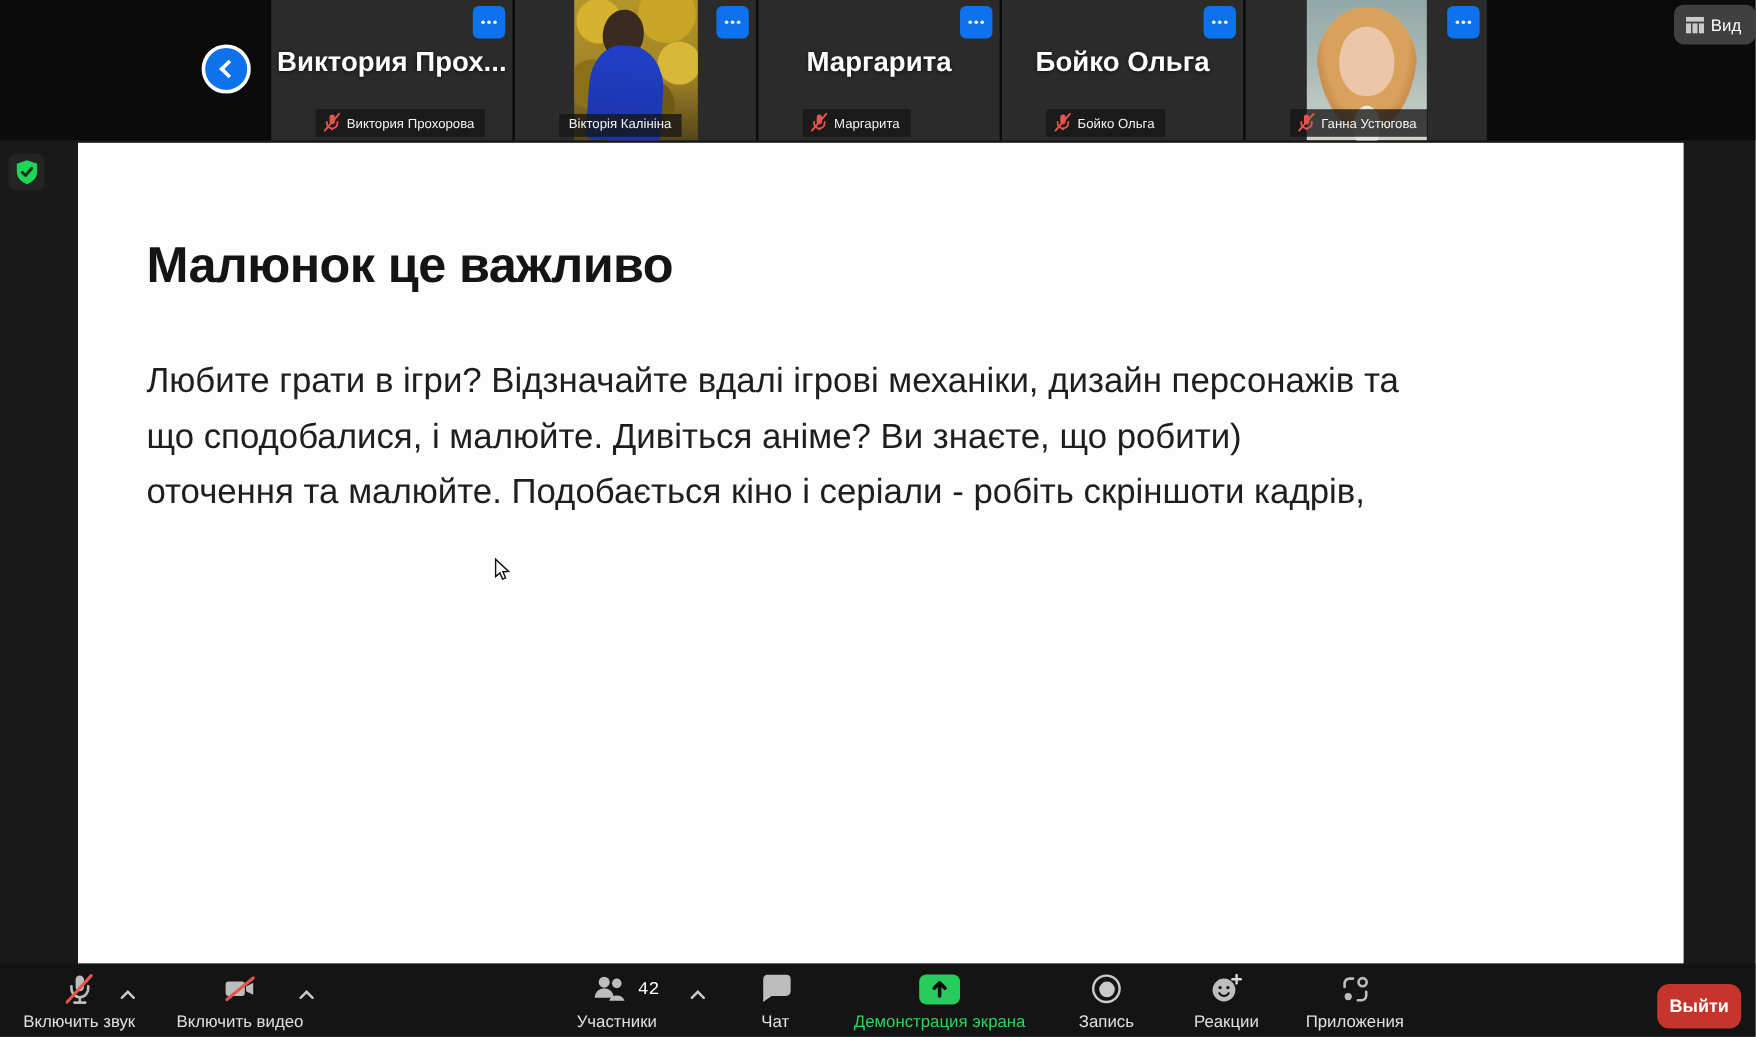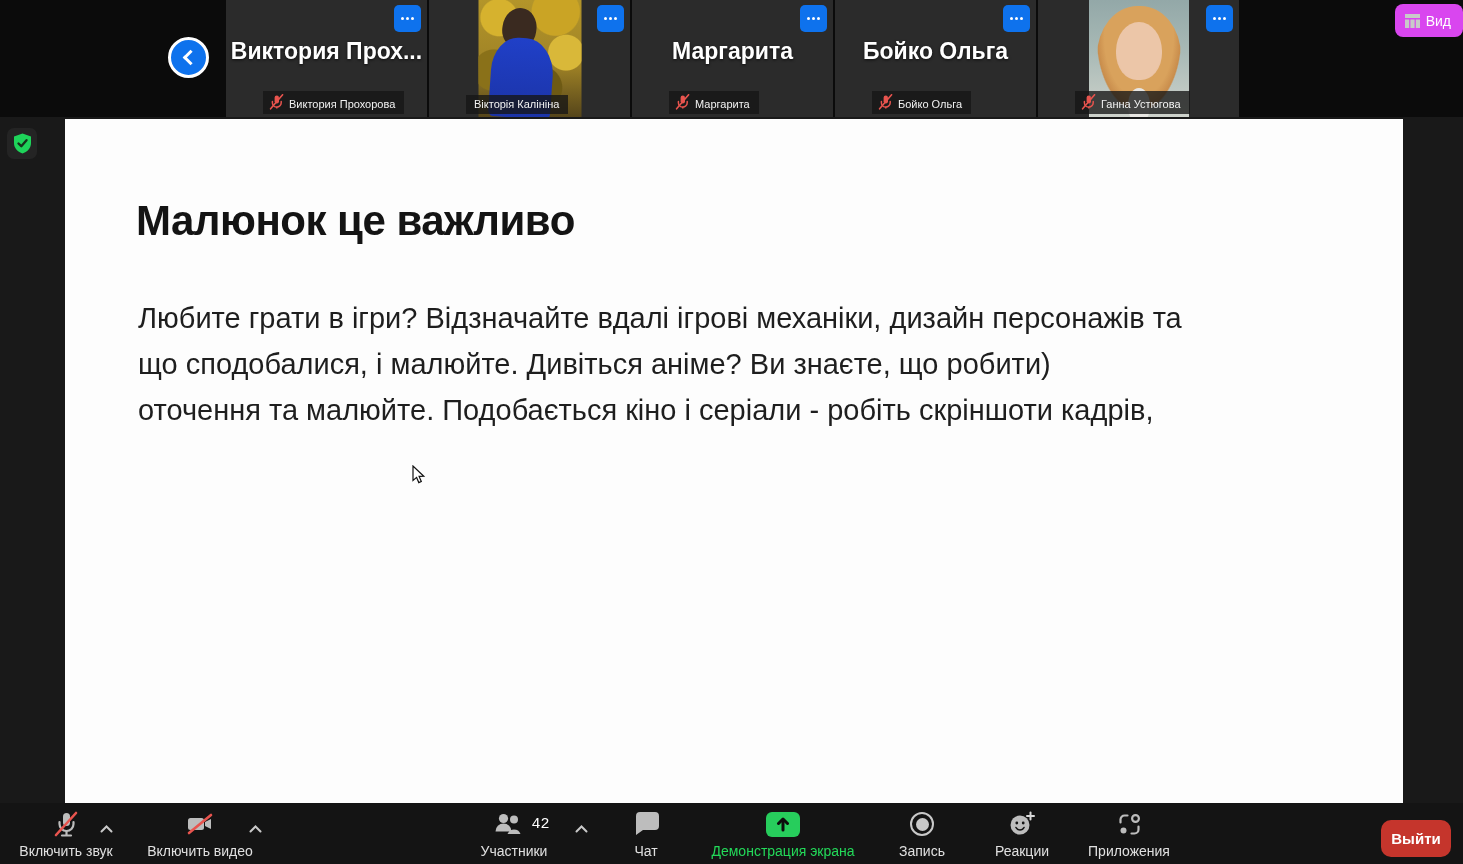--- a/index.html
+++ b/index.html
@@ -41,30 +41,30 @@
       background:linear-gradient(180deg,#2040c8,#1b33a6); border-radius:42% 46% 8% 8%; transform:rotate(4deg); }
   
   .photo-4 { width:100px; background:linear-gradient(180deg,#93a8a8 0%, #a9bab6 45%, #cfd3cc 100%); }
   .photo-4::before { content:""; position:absolute; left:8px; top:6px; width:84px; height:104px;
       background:radial-gradient(ellipse at 50% 30%, #d9a25c 0 58%, #c98d4c 70%, transparent 72%);
       border-radius:48% 48% 30% 30%; }
   .photo-4::after { content:""; position:absolute; left:27px; top:22px; width:46px; height:58px;
       background:radial-gradient(ellipse at 50% 40%, #ecc6a8 0 70%, #e2b696 100%);
       border-radius:50% 50% 46% 46%; box-shadow:0 54px 0 -12px #e8e6e2; }
   .view-btn { position:absolute; right:0; top:4px; height:33px; padding:0 12px 0 10px;
-              background:#d946ef; border:none; border-radius:8px; color:#fff; font-size:14px;
+              background:#404040; border:none; border-radius:8px; color:#fff; font-size:14px;
               display:flex; align-items:center; gap:6px; cursor:pointer; }
   
   .security-badge { position:absolute; left:7px; top:128px; width:30px; height:31px; background:#242424;
                     border-radius:7px; display:flex; align-items:center; justify-content:center; cursor:pointer; }
   
   .slide { position:absolute; left:65px; top:119px; width:1338px; height:684px; background:#fdfdfd; }
-  .slide-title { position:absolute; left:71px; top:78px; font-size:42px; font-weight:bold; color:#141414;
+  .slide-title { position:absolute; left:57px; top:78px; font-size:42px; font-weight:bold; color:#141414;
                  letter-spacing:-0.5px; }
-  .slide-body { position:absolute; left:73px; top:176px; width:1250px; font-size:29px; line-height:46px;
+  .slide-body { position:absolute; left:57px; top:176px; width:1250px; font-size:29px; line-height:46px;
                 color:#1e1e1e; }
   .cursor { position:absolute; left:347px; top:346px; }
   
   .toolbar { position:absolute; left:0; top:803px; width:1463px; height:61px; background:#141414; }
   .tb-item { position:absolute; top:7px; display:flex; flex-direction:column; align-items:center;
              gap:5px; color:#e0e0e0; font-size:14px; cursor:pointer; background:none; border:none; }
   .tb-item .ic { height:28px; display:flex; align-items:center; justify-content:center; }
   .tb-chev { position:absolute; top:18px; background:none; border:none; cursor:pointer; }
   .count { color:#fff; font-size:15px; margin-left:6px; }
   .share-item { color:#23d959;text-align:right; }

